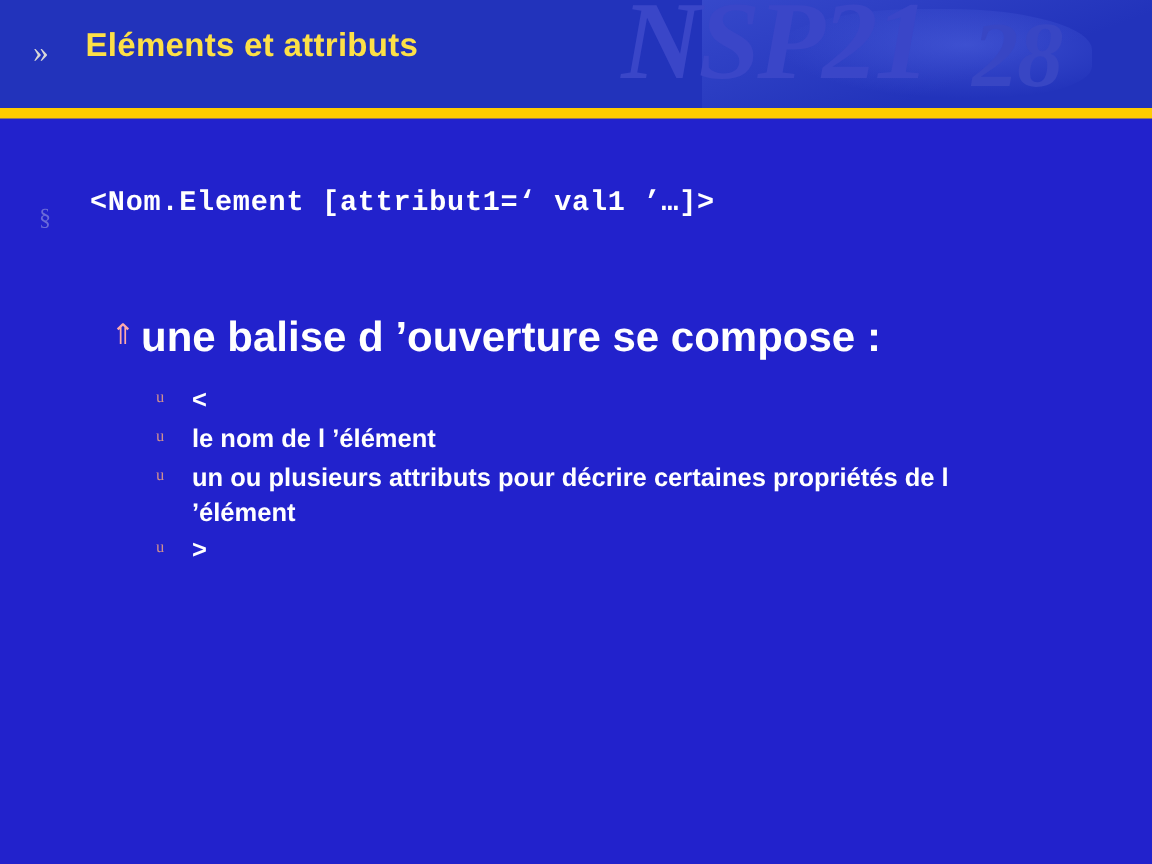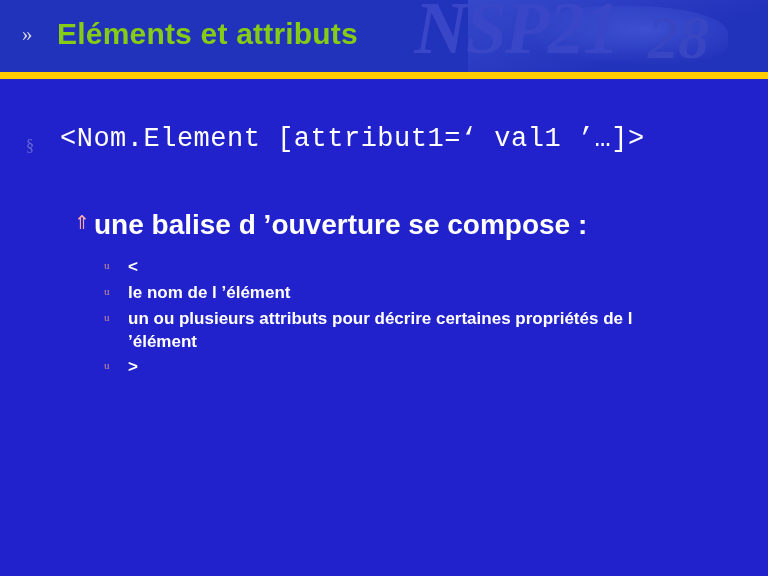--- a/index.html
+++ b/index.html
@@ -80,23 +80,23 @@
     top: 22px;
     font-family: "Liberation Serif", serif;
     font-size: 21px;
     color: #d8d8d8;
     font-weight: normal;
   }
   .slide-title {
     position: absolute;
     left: 57px;
     top: 17px;
-    font-size: 30px;
-    font-weight: bold;
-    color: #84cc16;
+    font-size: 22px;
+    font-weight: bold;
+    color: #fde047;
     letter-spacing: 0.2px;
     white-space: nowrap;
   }
   .gold-rule {
     position: absolute;
     left: 0;
     top: 72px;
     width: 768px;
     height: 7px;
     background: #ffcc00;
@@ -121,23 +121,23 @@
     top: 13px;
     font-family: "Liberation Serif", serif;
     font-size: 16px;
     color: #6a6ad8;
   }
   .code-line {
     position: absolute;
     left: 34px;
     top: 0;
     font-family: "Liberation Mono", monospace;
-    font-size: 27px;
+    font-size: 19px;
     color: #ffffff;
-    font-weight: normal;
+    font-weight: bold;
     letter-spacing: 0.5px;
     white-space: nowrap;
   }
   .lvl2 {
     position: absolute;
     left: 74px;
     top: 130px;
     width: 660px;
   }
   .lvl2-bullet {

